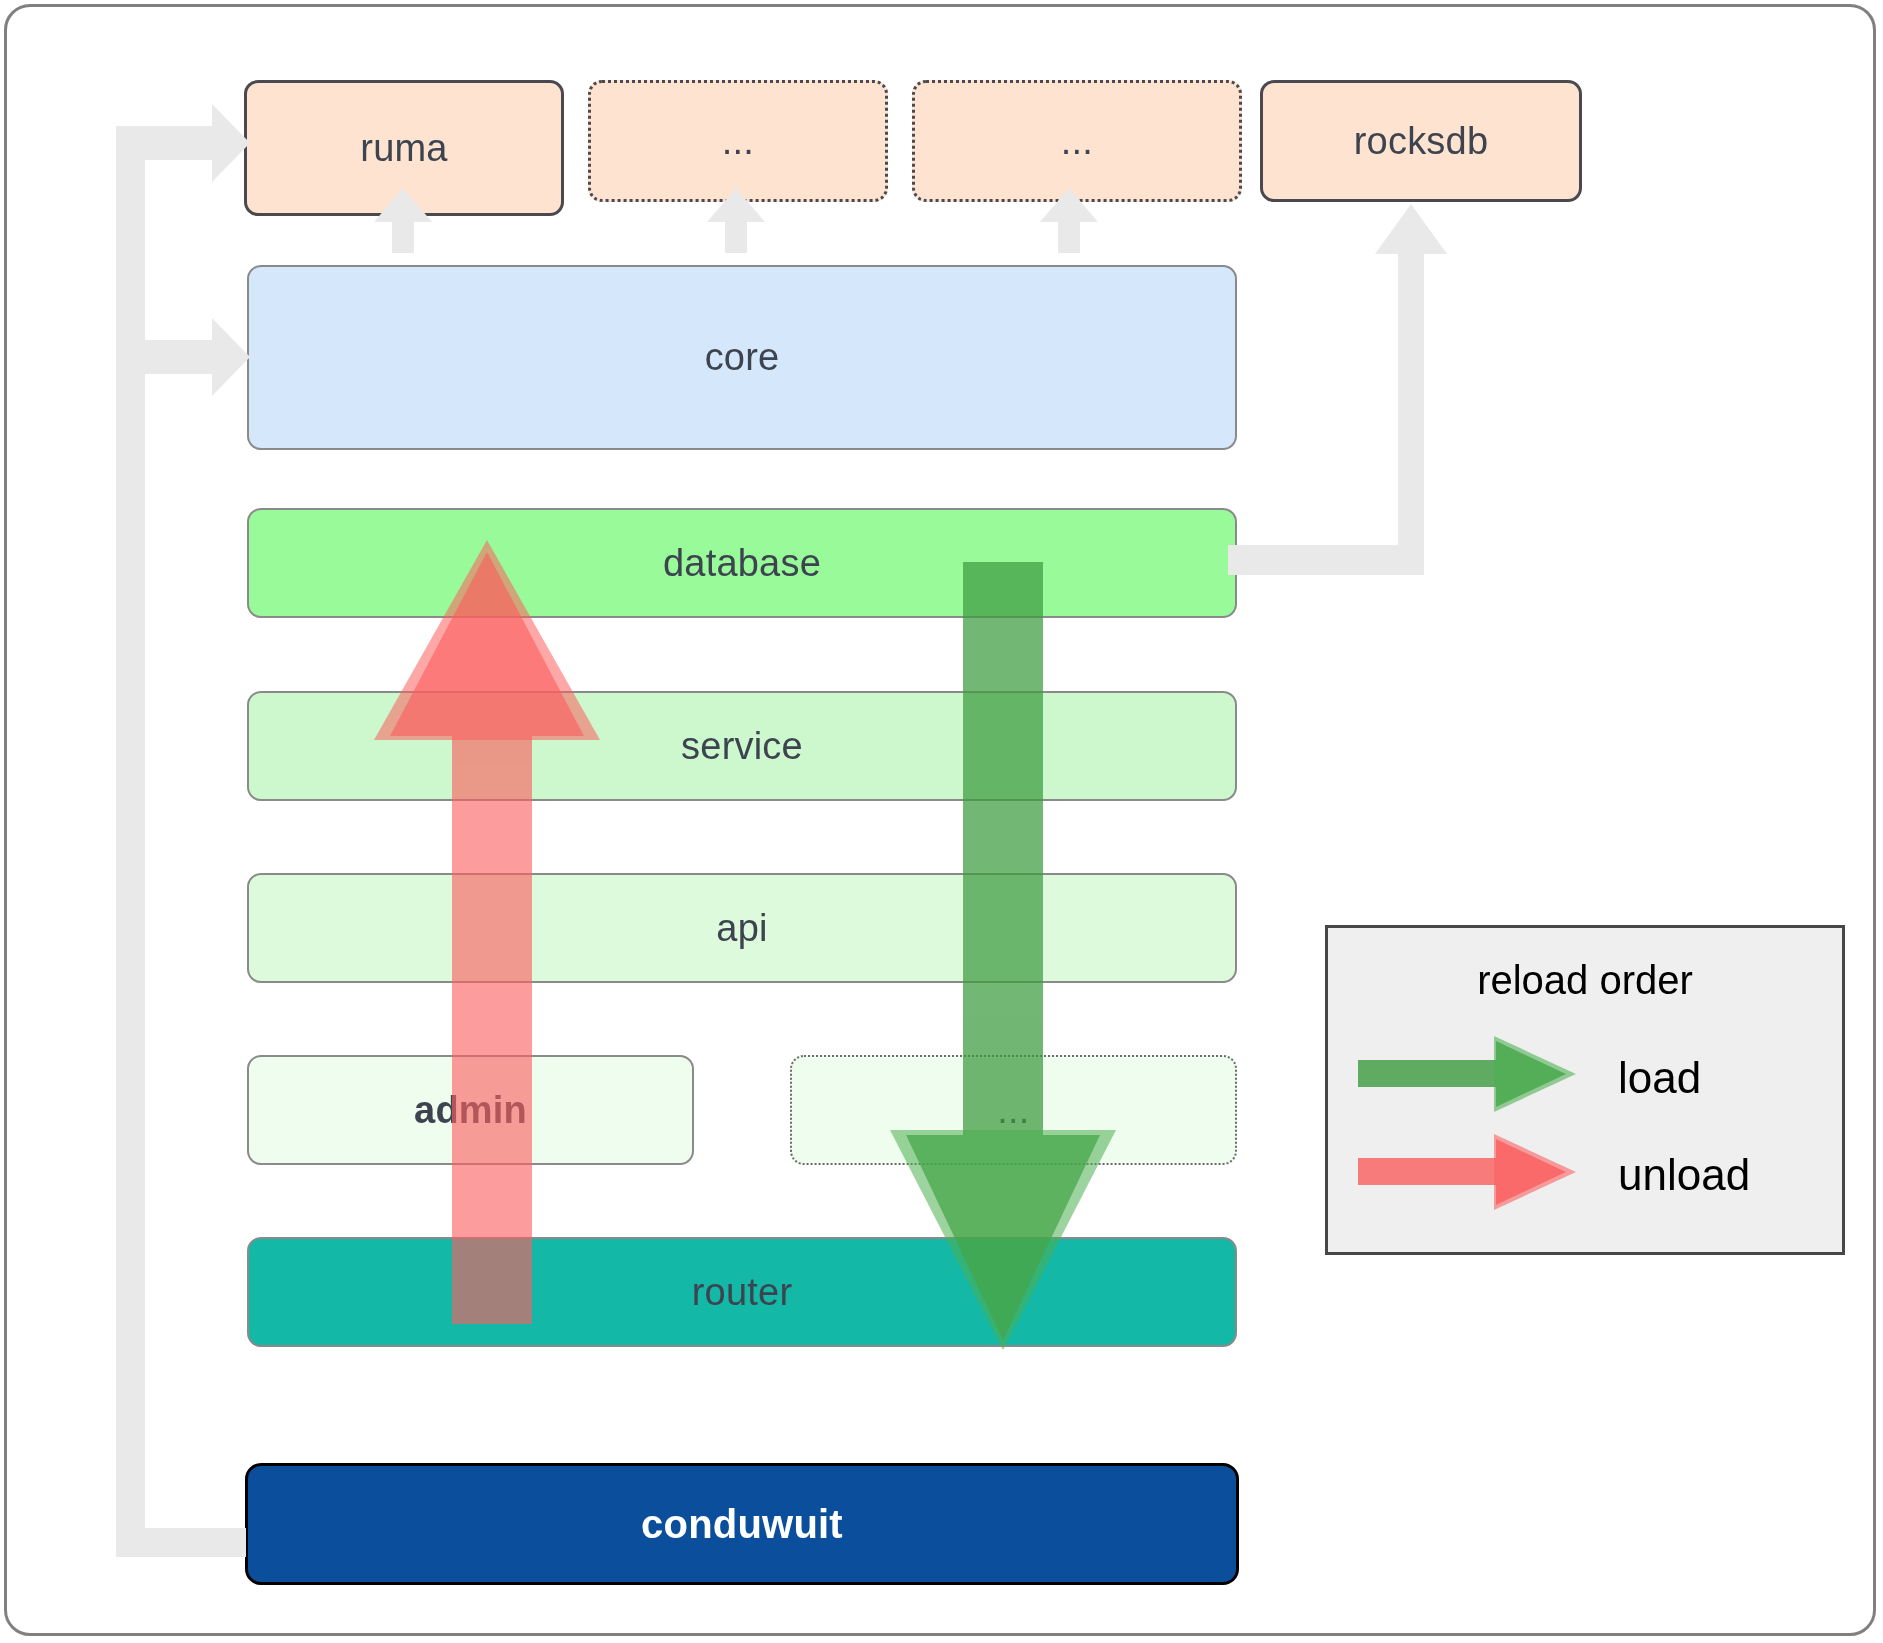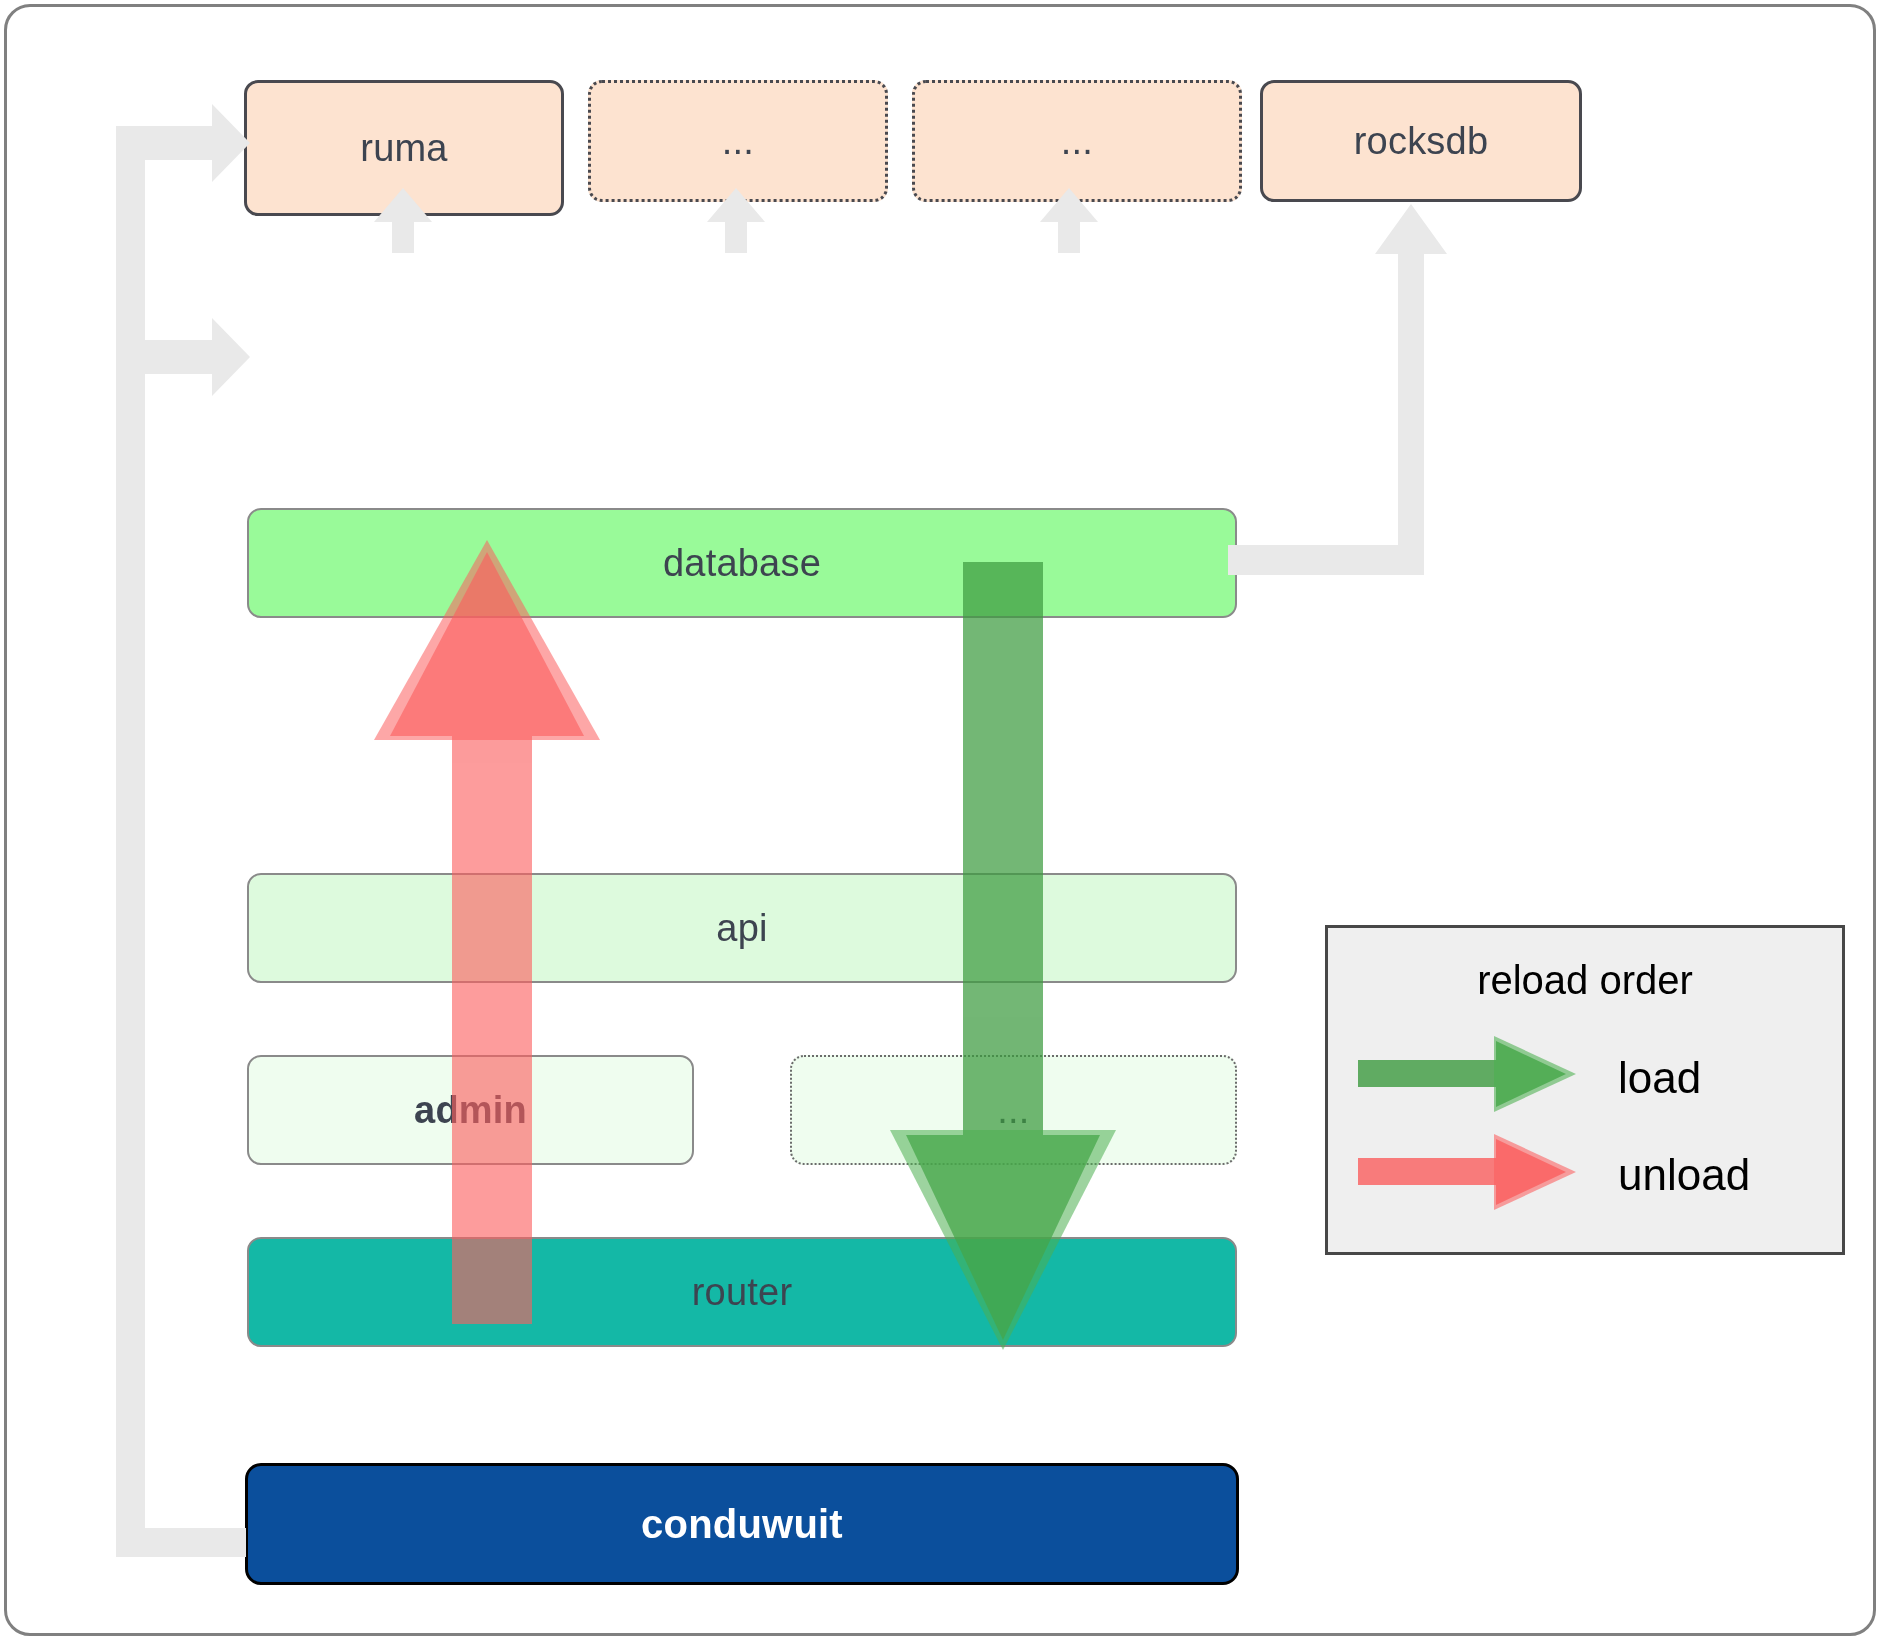--- a/index.html
+++ b/index.html
@@ -156,23 +156,29 @@
   <div class="node dep-dotted" style="left:588px; top:80px; width:300px; height:122px;">
     <span>...</span>
   </div>
   <div class="node dep-dotted" style="left:912px; top:80px; width:330px; height:122px;">
     <span>...</span>
   </div>
   <div class="node dep" style="left:1260px; top:80px; width:322px; height:122px;">
     <span>rocksdb</span>
   </div>
 
+  <div class="node core" style="left:247px; top:265px; width:990px; height:185px;">
+    <span>core</span>
+  </div>
 
   <div class="node lyr" style="left:247px; top:508px; width:990px; height:110px; background:#99fa99;">
     <span>database</span>
+  </div>
+  <div class="node lyr" style="left:247px; top:691px; width:990px; height:110px; background:#cdf7cd;">
+    <span>service</span>
   </div>
   <div class="node lyr" style="left:247px; top:873px; width:990px; height:110px; background:#ddfadd;">
     <span>api</span>
   </div>
   <div class="node lyr" style="left:247px; top:1055px; width:447px; height:110px; background:#effdef;font-weight:bold;">
     <span>admin</span>
   </div>
   <div class="node lyr-dotted" style="left:790px; top:1055px; width:447px; height:110px; background:#effdef;">
     <span>...</span>
   </div>

